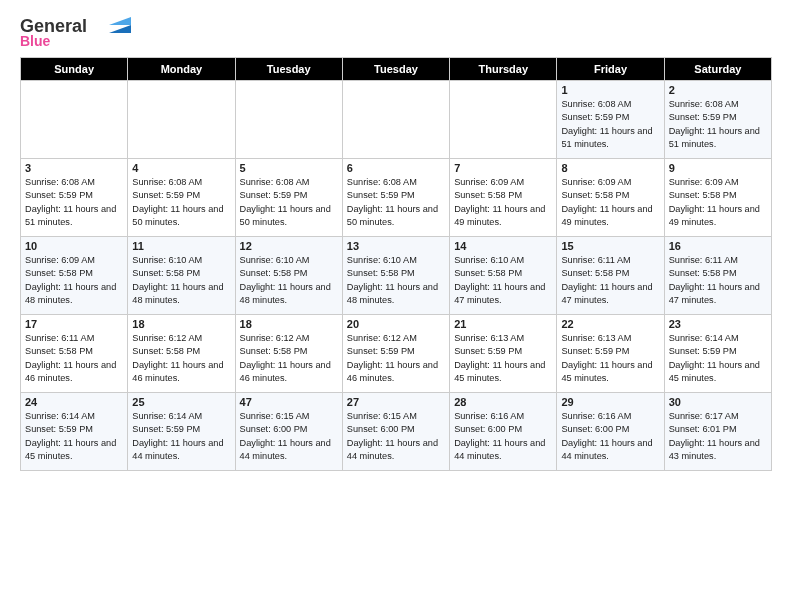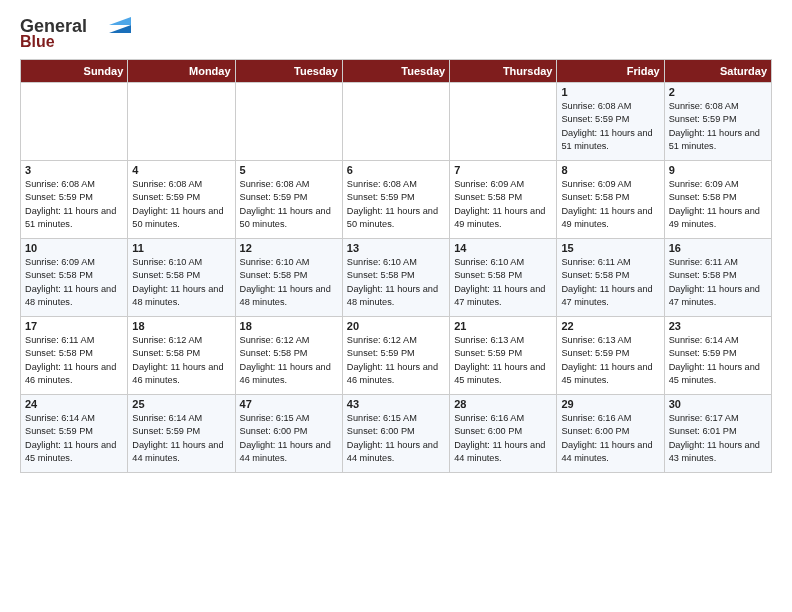--- a/index.html
+++ b/index.html
@@ -44,26 +44,26 @@
       font-size: 14px;
       font-weight: normal;
       color: #444;
     }
     table {
       width: 100%;
       border-collapse: collapse;
       table-layout: fixed;
     }
     thead tr th {
-      background-color: #7f1d1d;
+      background-color: #000000;
       color: #fff;
       font-size: 11px;
       font-weight: bold;
       padding: 5px 4px;
-      text-align: right;
+      text-align: center;
       border: 1px solid #ccc;
     }
     tbody tr td {
       vertical-align: top;
       border: 1px solid #ccc;
       padding: 3px 4px;
       font-size: 9.2px;
       color: #222;
       height: 78px;
       background: #fff;
@@ -93,21 +93,21 @@
 <div class="page">
   <div class="header">
     <div class="logo">
       <div class="logo-row">
         <span style="font-size:18px;font-weight:bold;color:#333;">General</span>
         <svg width="22" height="16" viewBox="0 0 22 16" style="margin-left:2px;margin-top:-4px;">
           <polygon points="0,16 22,8 22,16" fill="#1a6fba"></polygon>
           <polygon points="0,8 22,0 22,8" fill="#4da6e8"></polygon>
         </svg>
       </div>
-      <span style="font-size:16px;font-weight:bold;color:#7f1d1d;margin-top:-4px;">Blue</span>
+      <span style="font-size:14px;font-weight:bold;color:#ec4899;margin-top:-4px;">Blue</span>
     </div>
     <div class="title-block">
       <h1></h1>
       <h2></h2>
     </div>
   </div>
 
   <table>
     <thead>
       <tr>
@@ -154,20 +154,20 @@
           <td><span class="day-num">18</span><span class="cell-text">Sunrise: 6:12 AM<br>Sunset: 5:58 PM<br>Daylight: 11 hours and 46 minutes.</span></td>
           <td><span class="day-num">20</span><span class="cell-text">Sunrise: 6:12 AM<br>Sunset: 5:59 PM<br>Daylight: 11 hours and 46 minutes.</span></td>
           <td><span class="day-num">21</span><span class="cell-text">Sunrise: 6:13 AM<br>Sunset: 5:59 PM<br>Daylight: 11 hours and 45 minutes.</span></td>
           <td><span class="day-num">22</span><span class="cell-text">Sunrise: 6:13 AM<br>Sunset: 5:59 PM<br>Daylight: 11 hours and 45 minutes.</span></td>
           <td><span class="day-num">23</span><span class="cell-text">Sunrise: 6:14 AM<br>Sunset: 5:59 PM<br>Daylight: 11 hours and 45 minutes.</span></td>
         </tr>
         <tr>
           <td><span class="day-num">24</span><span class="cell-text">Sunrise: 6:14 AM<br>Sunset: 5:59 PM<br>Daylight: 11 hours and 45 minutes.</span></td>
           <td><span class="day-num">25</span><span class="cell-text">Sunrise: 6:14 AM<br>Sunset: 5:59 PM<br>Daylight: 11 hours and 44 minutes.</span></td>
           <td><span class="day-num">47</span><span class="cell-text">Sunrise: 6:15 AM<br>Sunset: 6:00 PM<br>Daylight: 11 hours and 44 minutes.</span></td>
-          <td><span class="day-num">43</span><span class="cell-text">Sunrise: 6:15 AM<br>Sunset: 6:00 PM<br>Daylight: 11 hours and 44 minutes.</span></td>
+          <td><span class="day-num">27</span><span class="cell-text">Sunrise: 6:15 AM<br>Sunset: 6:00 PM<br>Daylight: 11 hours and 44 minutes.</span></td>
           <td><span class="day-num">28</span><span class="cell-text">Sunrise: 6:16 AM<br>Sunset: 6:00 PM<br>Daylight: 11 hours and 44 minutes.</span></td>
           <td><span class="day-num">29</span><span class="cell-text">Sunrise: 6:16 AM<br>Sunset: 6:00 PM<br>Daylight: 11 hours and 44 minutes.</span></td>
           <td><span class="day-num">30</span><span class="cell-text">Sunrise: 6:17 AM<br>Sunset: 6:01 PM<br>Daylight: 11 hours and 43 minutes.</span></td>
         </tr>
       </tbody>
   </table>
 </div>
 
 </body></html>

